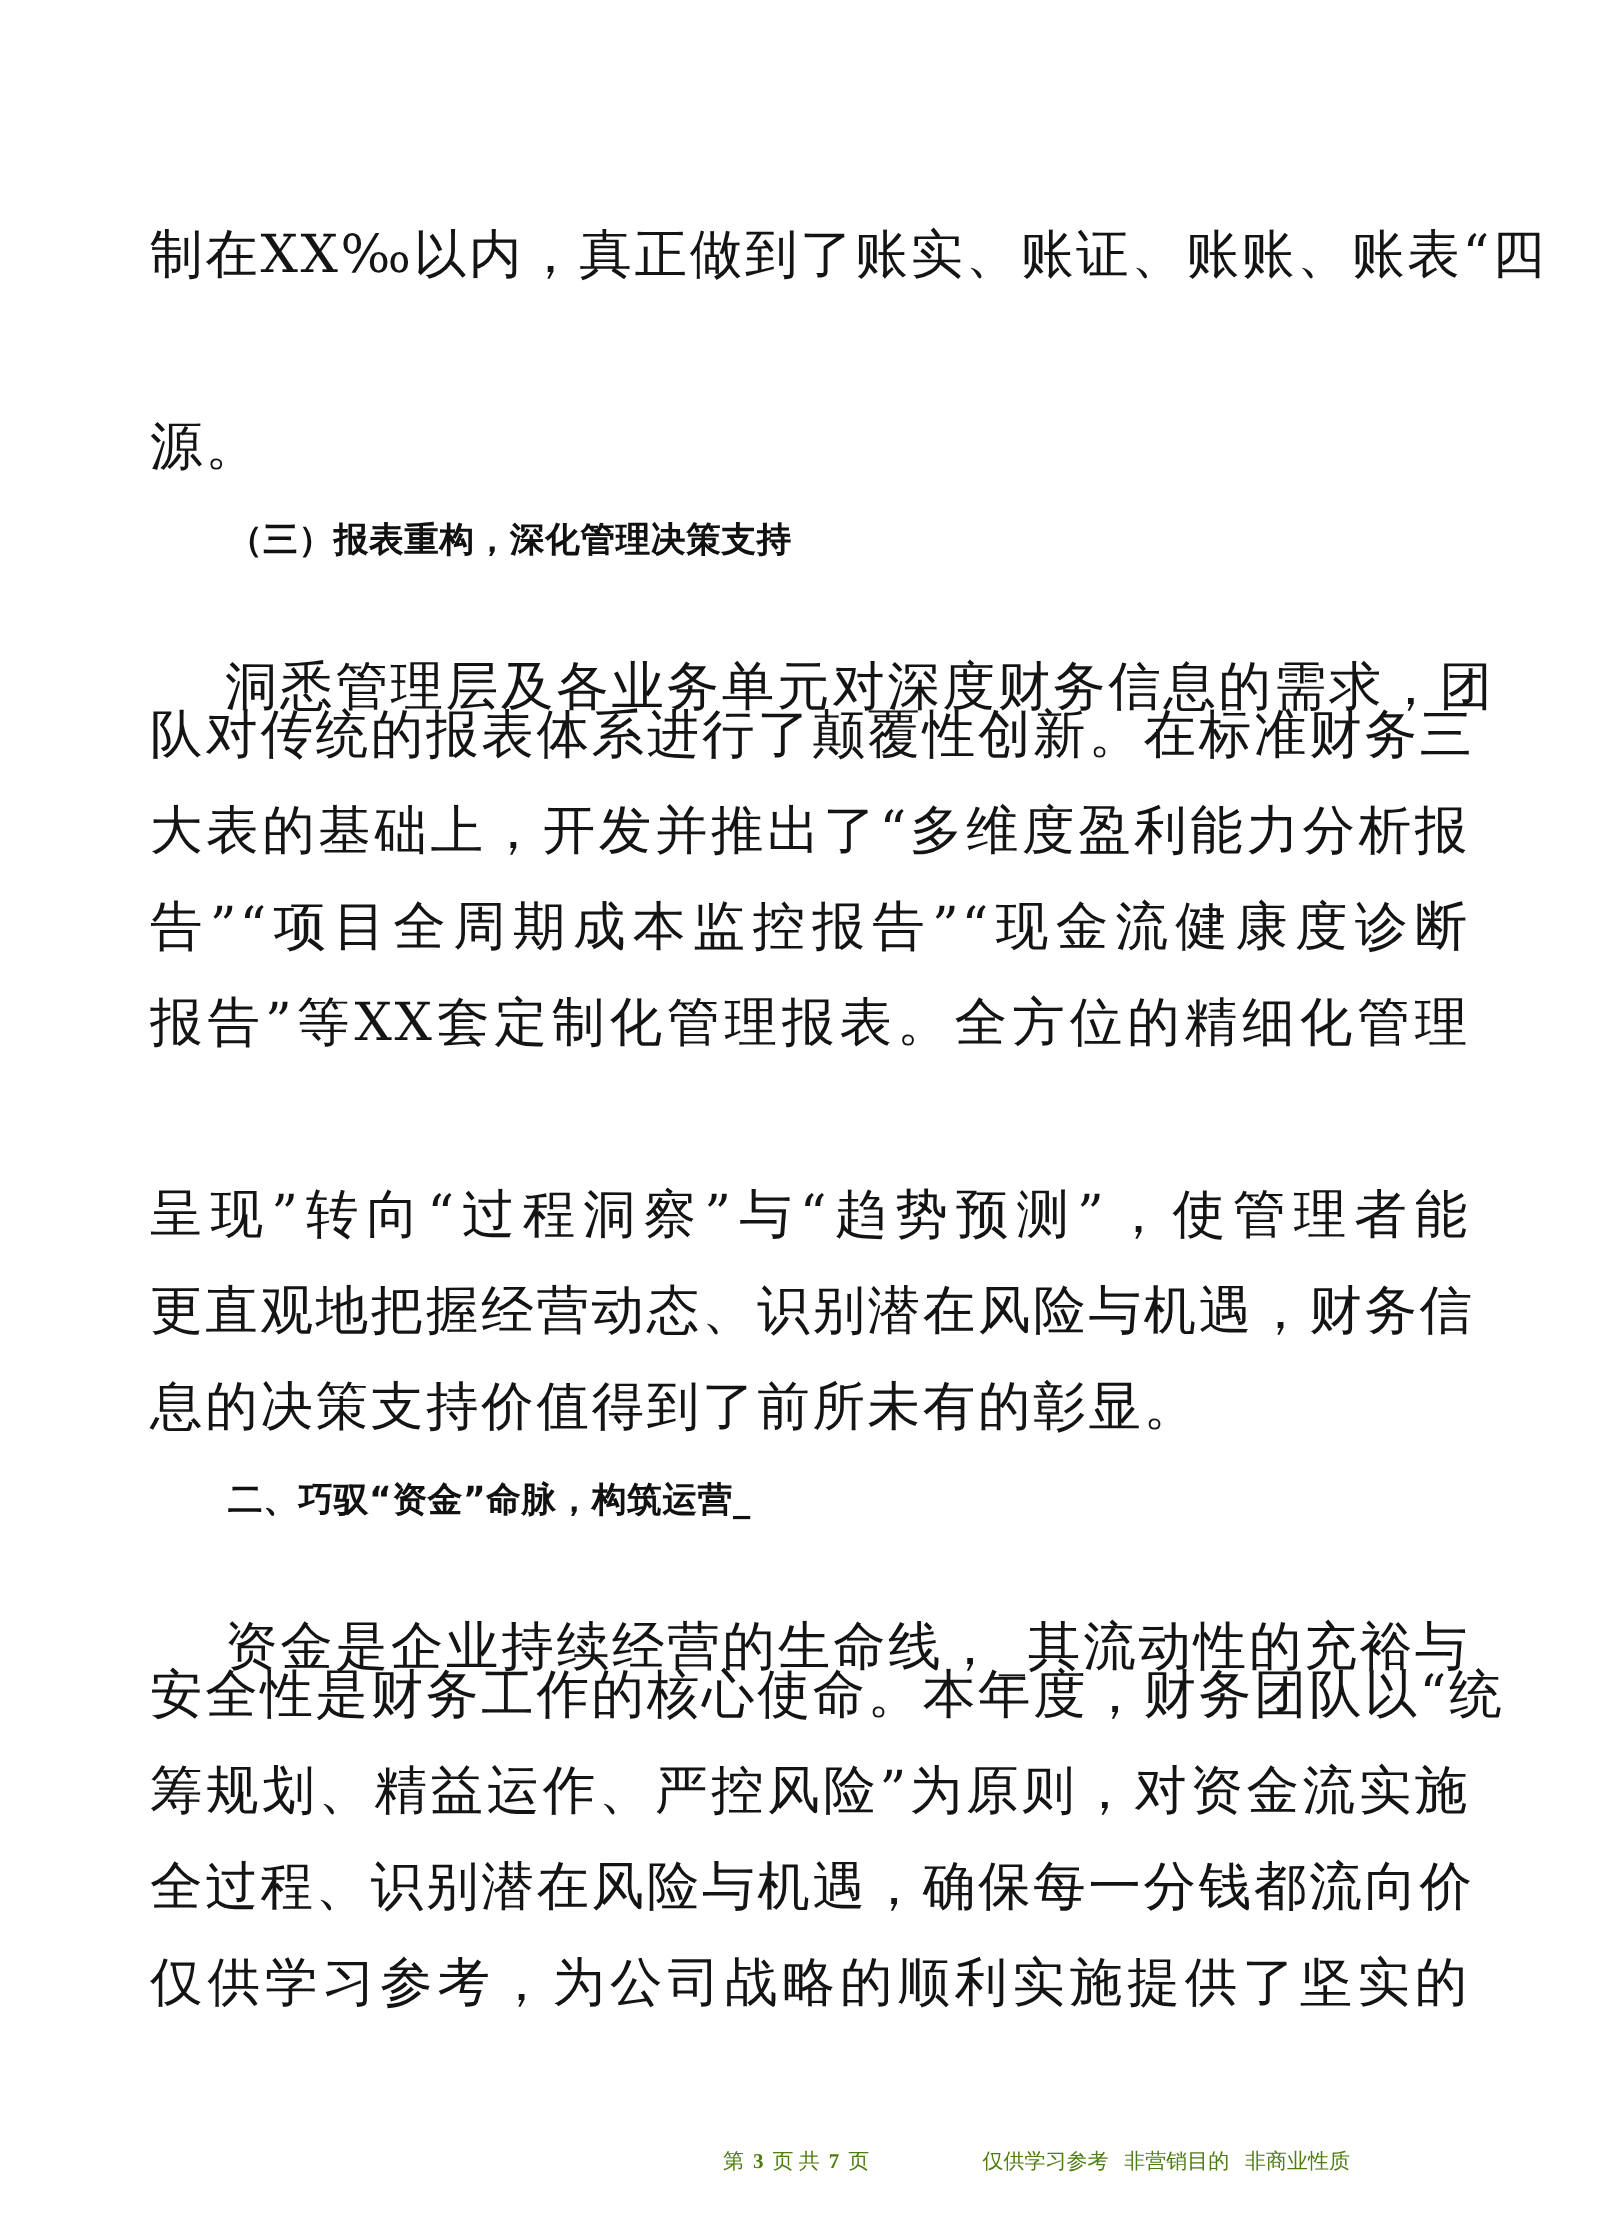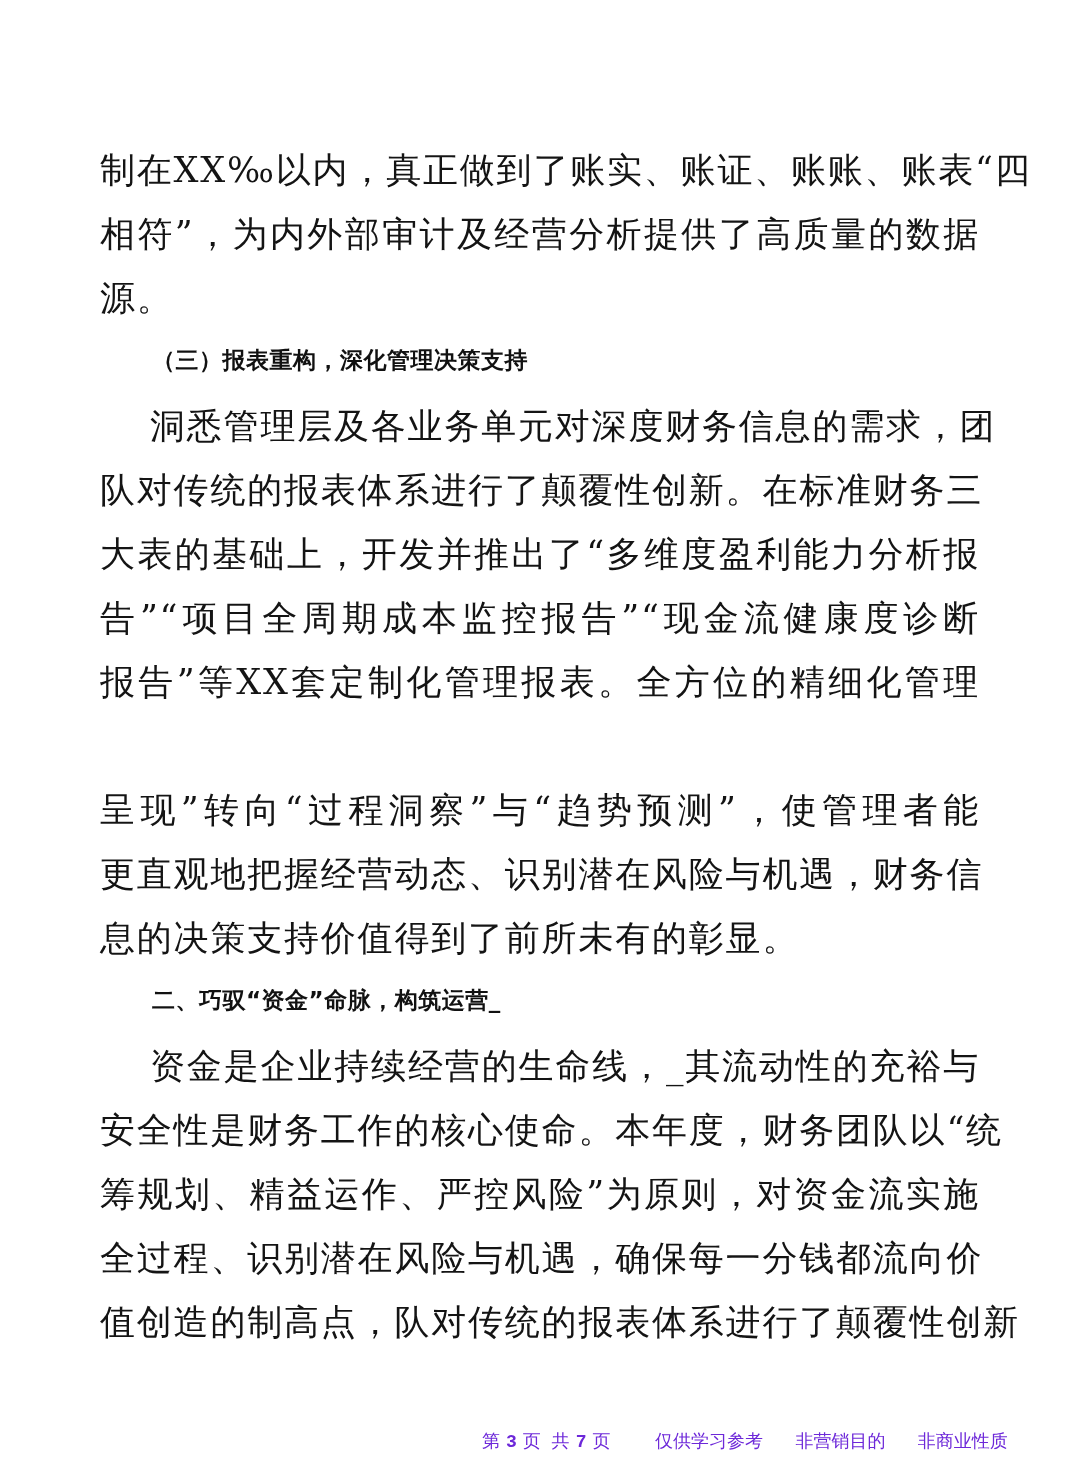--- a/index.html
+++ b/index.html
@@ -5,60 +5,59 @@
     html, body { margin: 0; padding: 0; background: #ffffff; }
     body { width: 1080px; height: 1476px; position: relative; overflow: hidden; color: #111; }
     .page { position: absolute; left: 0; top: 0; width: 1080px; height: 1476px; background: #fff; }
     .line {
       position: absolute; left: 100px; width: 880px; height: 50px;
       font-family: "DejaVu Serif", "Liberation Serif", serif;
       font-size: 35px; line-height: 50px; white-space: nowrap;
       letter-spacing: 1.8px; color: #141414;
     }
     .line.just { text-align: justify; text-align-last: justify; }
-    .line.indent { padding-left: 50px; width: 830px; }
+    .line.indent { padding-left: 50px; width: 830px; margin-top: 32px; }
     .heading {
       position: absolute; height: 50px; line-height: 50px;
       font-family: "DejaVu Sans", "Liberation Sans", sans-serif;
       font-weight: bold; font-size: 23px; white-space: nowrap; color: #111;
       letter-spacing: 0.5px;
     }
     .footer {
       position: absolute; top: 1430px; height: 24px; line-height: 24px;
-      font-family: Liberation Mono, monospace;
-      font-size: 18px; color: #6d28d9; white-space: nowrap;
+      font-family: Liberation Serif, serif;
+      font-size: 14px; color: #4d7c0f; white-space: nowrap;
     }
     .footer .num { font-weight: bold; margin: 0 6px; }
   </style>
 </head>
 <body>
 
 <div class="page">
 
   <div class="line just" style="top:145px">制在XX‰以内，真正做到了账实、账证、账账、账表“四</div>
-  <div class="line just" style="top:209px">相符”，为内外部审计及经营分析提供了高质量的数据</div>
   <div class="line" style="top:273px">源。</div>
 
   <div class="heading" style="left:152px; top:335px">（三）报表重构，深化管理决策支持</div>
 
   <div class="line just indent" style="top:401px">洞悉管理层及各业务单元对深度财务信息的需求，团</div>
   <div class="line just" style="top:465px">队对传统的报表体系进行了颠覆性创新。在标准财务三</div>
   <div class="line just" style="top:529px">大表的基础上，开发并推出了“多维度盈利能力分析报</div>
   <div class="line just" style="top:593px">告”“项目全周期成本监控报告”“现金流健康度诊断</div>
   <div class="line just" style="top:657px">报告”等XX套定制化管理报表。全方位的精细化管理</div>
   <div class="line just" style="top:785px">呈现”转向“过程洞察”与“趋势预测”，使管理者能</div>
   <div class="line" style="top:913px">息的决策支持价值得到了前所未有的彰显。</div>
   <div class="line just" style="top:849px">更直观地把握经营动态、识别潜在风险与机遇，财务信</div>
 
   <div class="heading" style="left:152px; top:975px">二、巧驭“资金”命脉，构筑运营_</div>
 
   <div class="line just indent" style="top:1041px">资金是企业持续经营的生命线，_其流动性的充裕与</div>
   <div class="line just" style="top:1105px">安全性是财务工作的核心使命。本年度，财务团队以“统</div>
   <div class="line just" style="top:1169px">筹规划、精益运作、严控风险”为原则，对资金流实施</div>
   <div class="line just" style="top:1233px">全过程、识别潜在风险与机遇，确保每一分钱都流向价</div>
-  <div class="line just" style="top:1297px">值创造的制高点，队对传统的报表体系进行了颠覆性创新</div>
+  <div class="line just" style="top:1297px">仅供学习参考，为公司战略的顺利实施提供了坚实的</div>
 
   <div class="footer" style="left:482px">
     <span>第</span><span class="num">3</span><span>页 共</span><span class="num">7</span><span>页</span>
   </div>
   <div class="footer" style="left:655px; white-space:pre">仅供学习参考   非营销目的   非商业性质</div>
 
 </div>
 
 </body></html>

